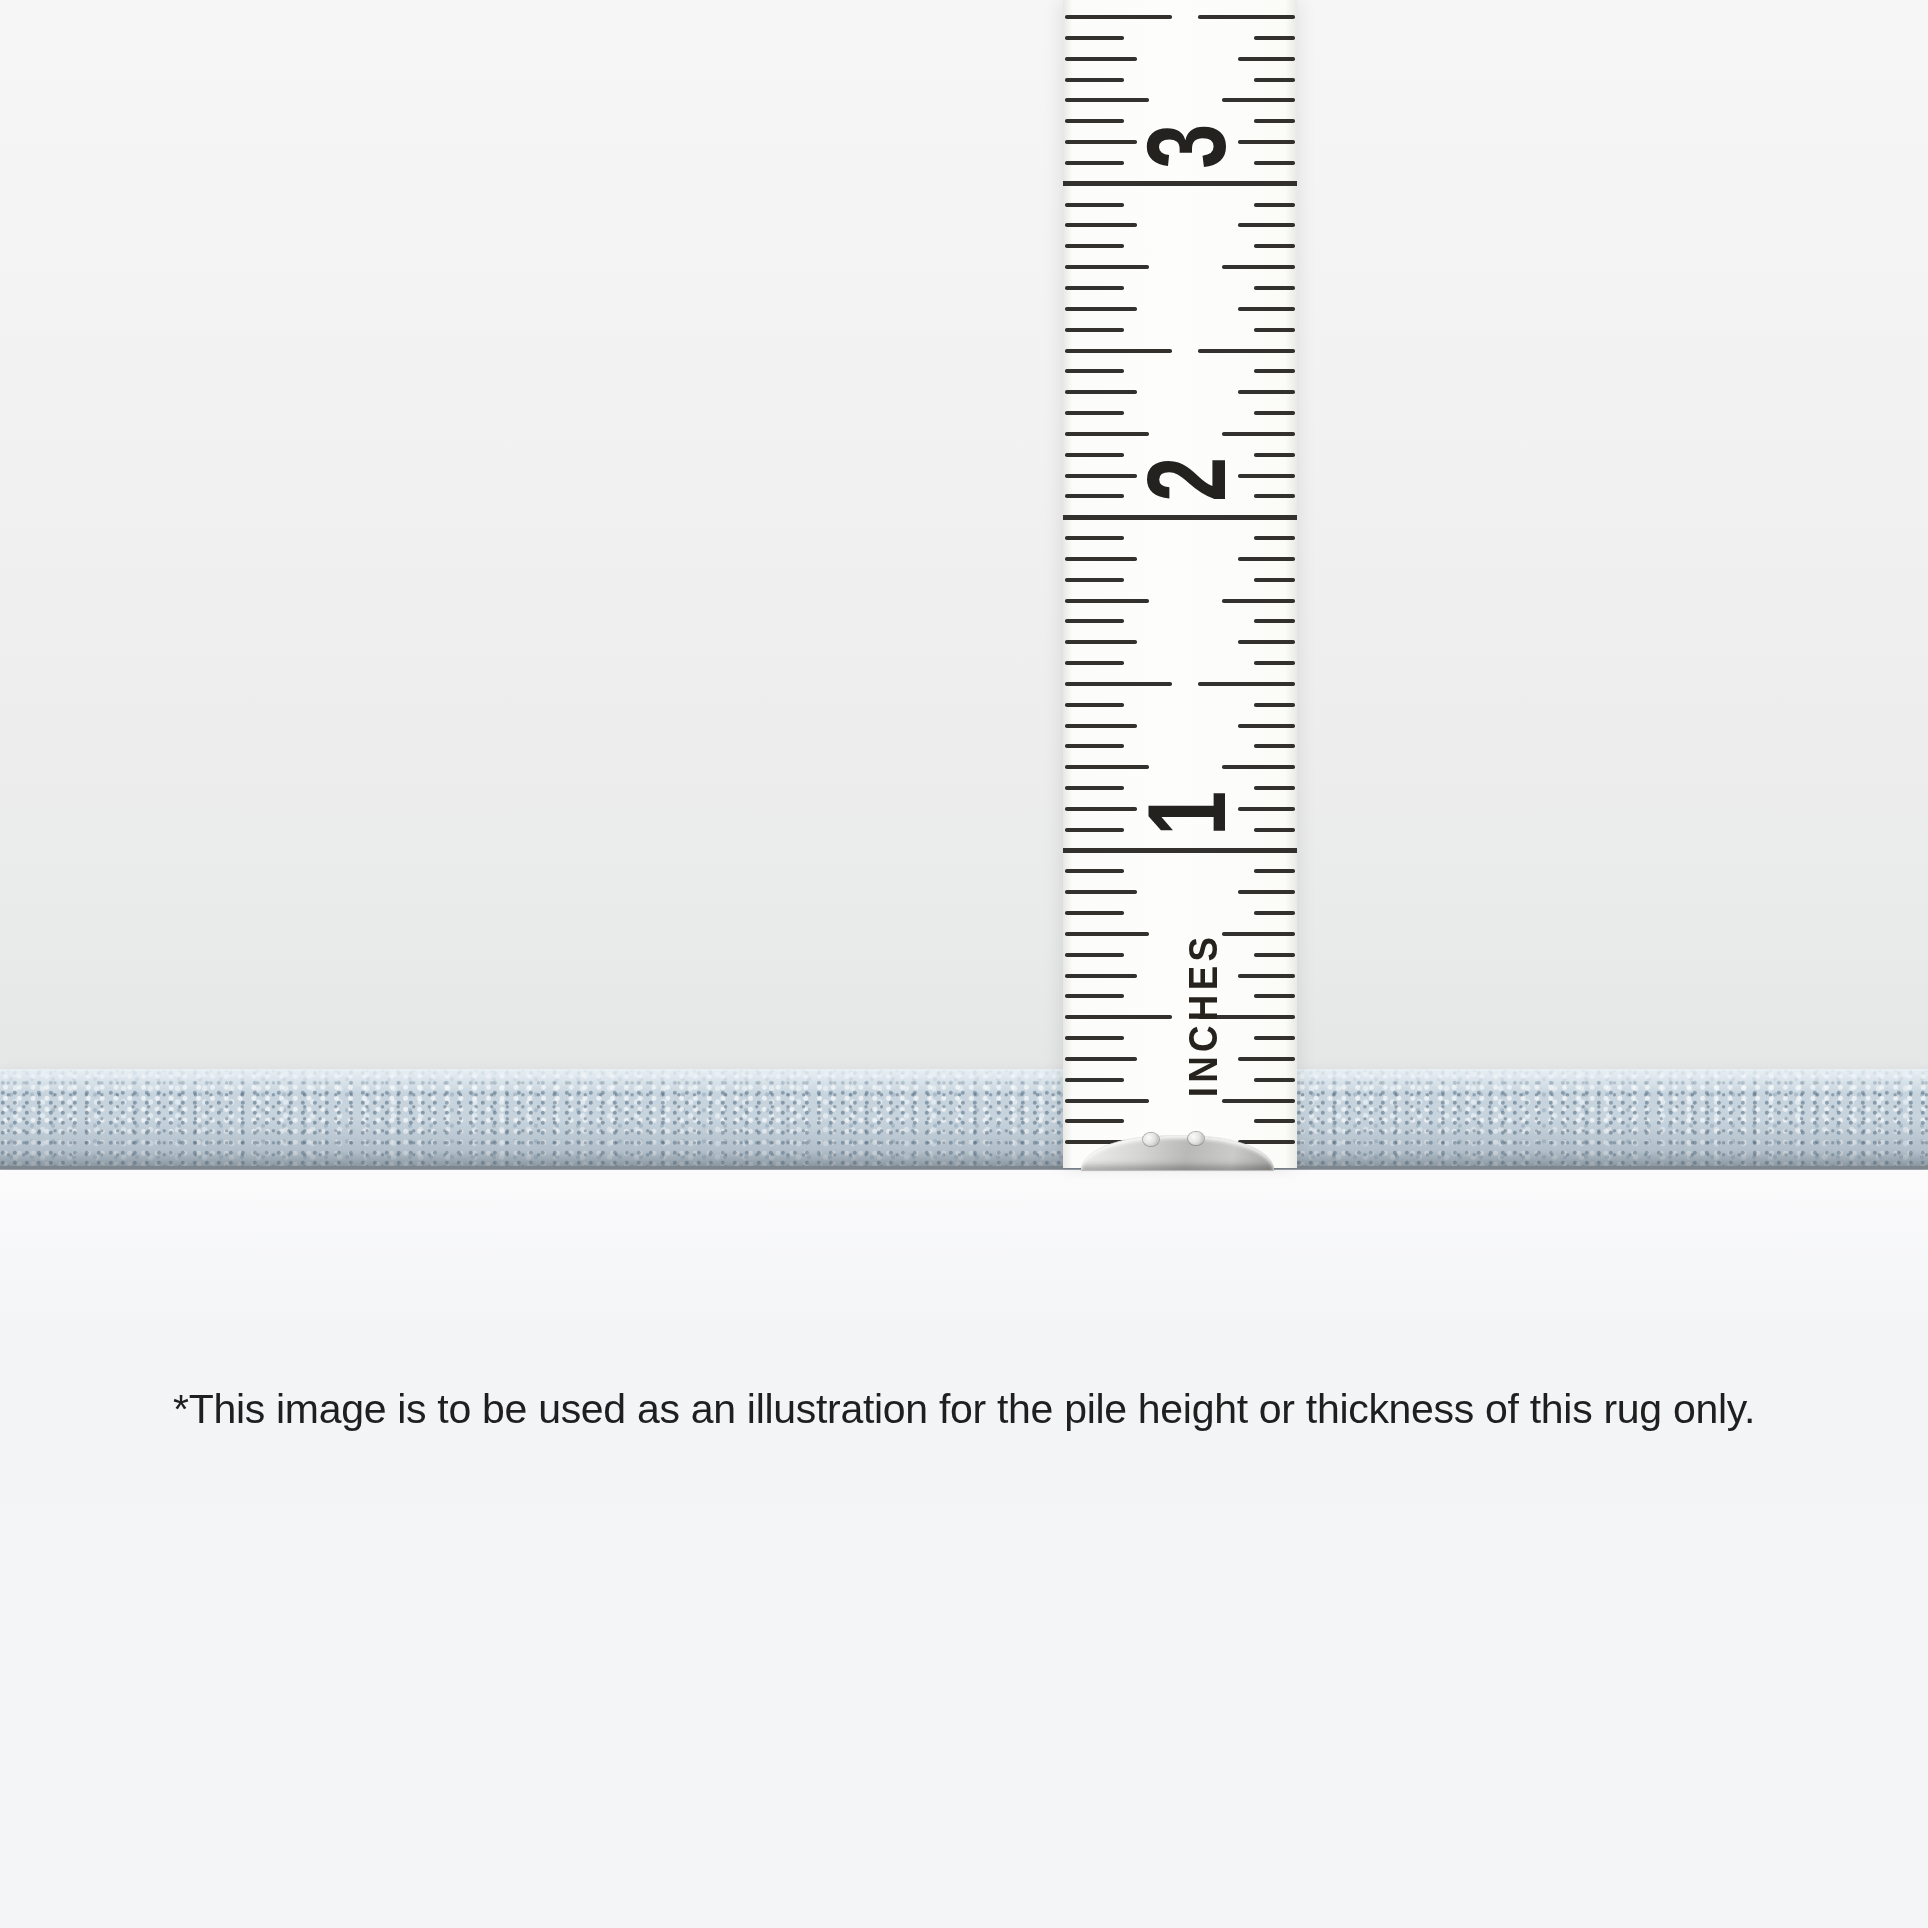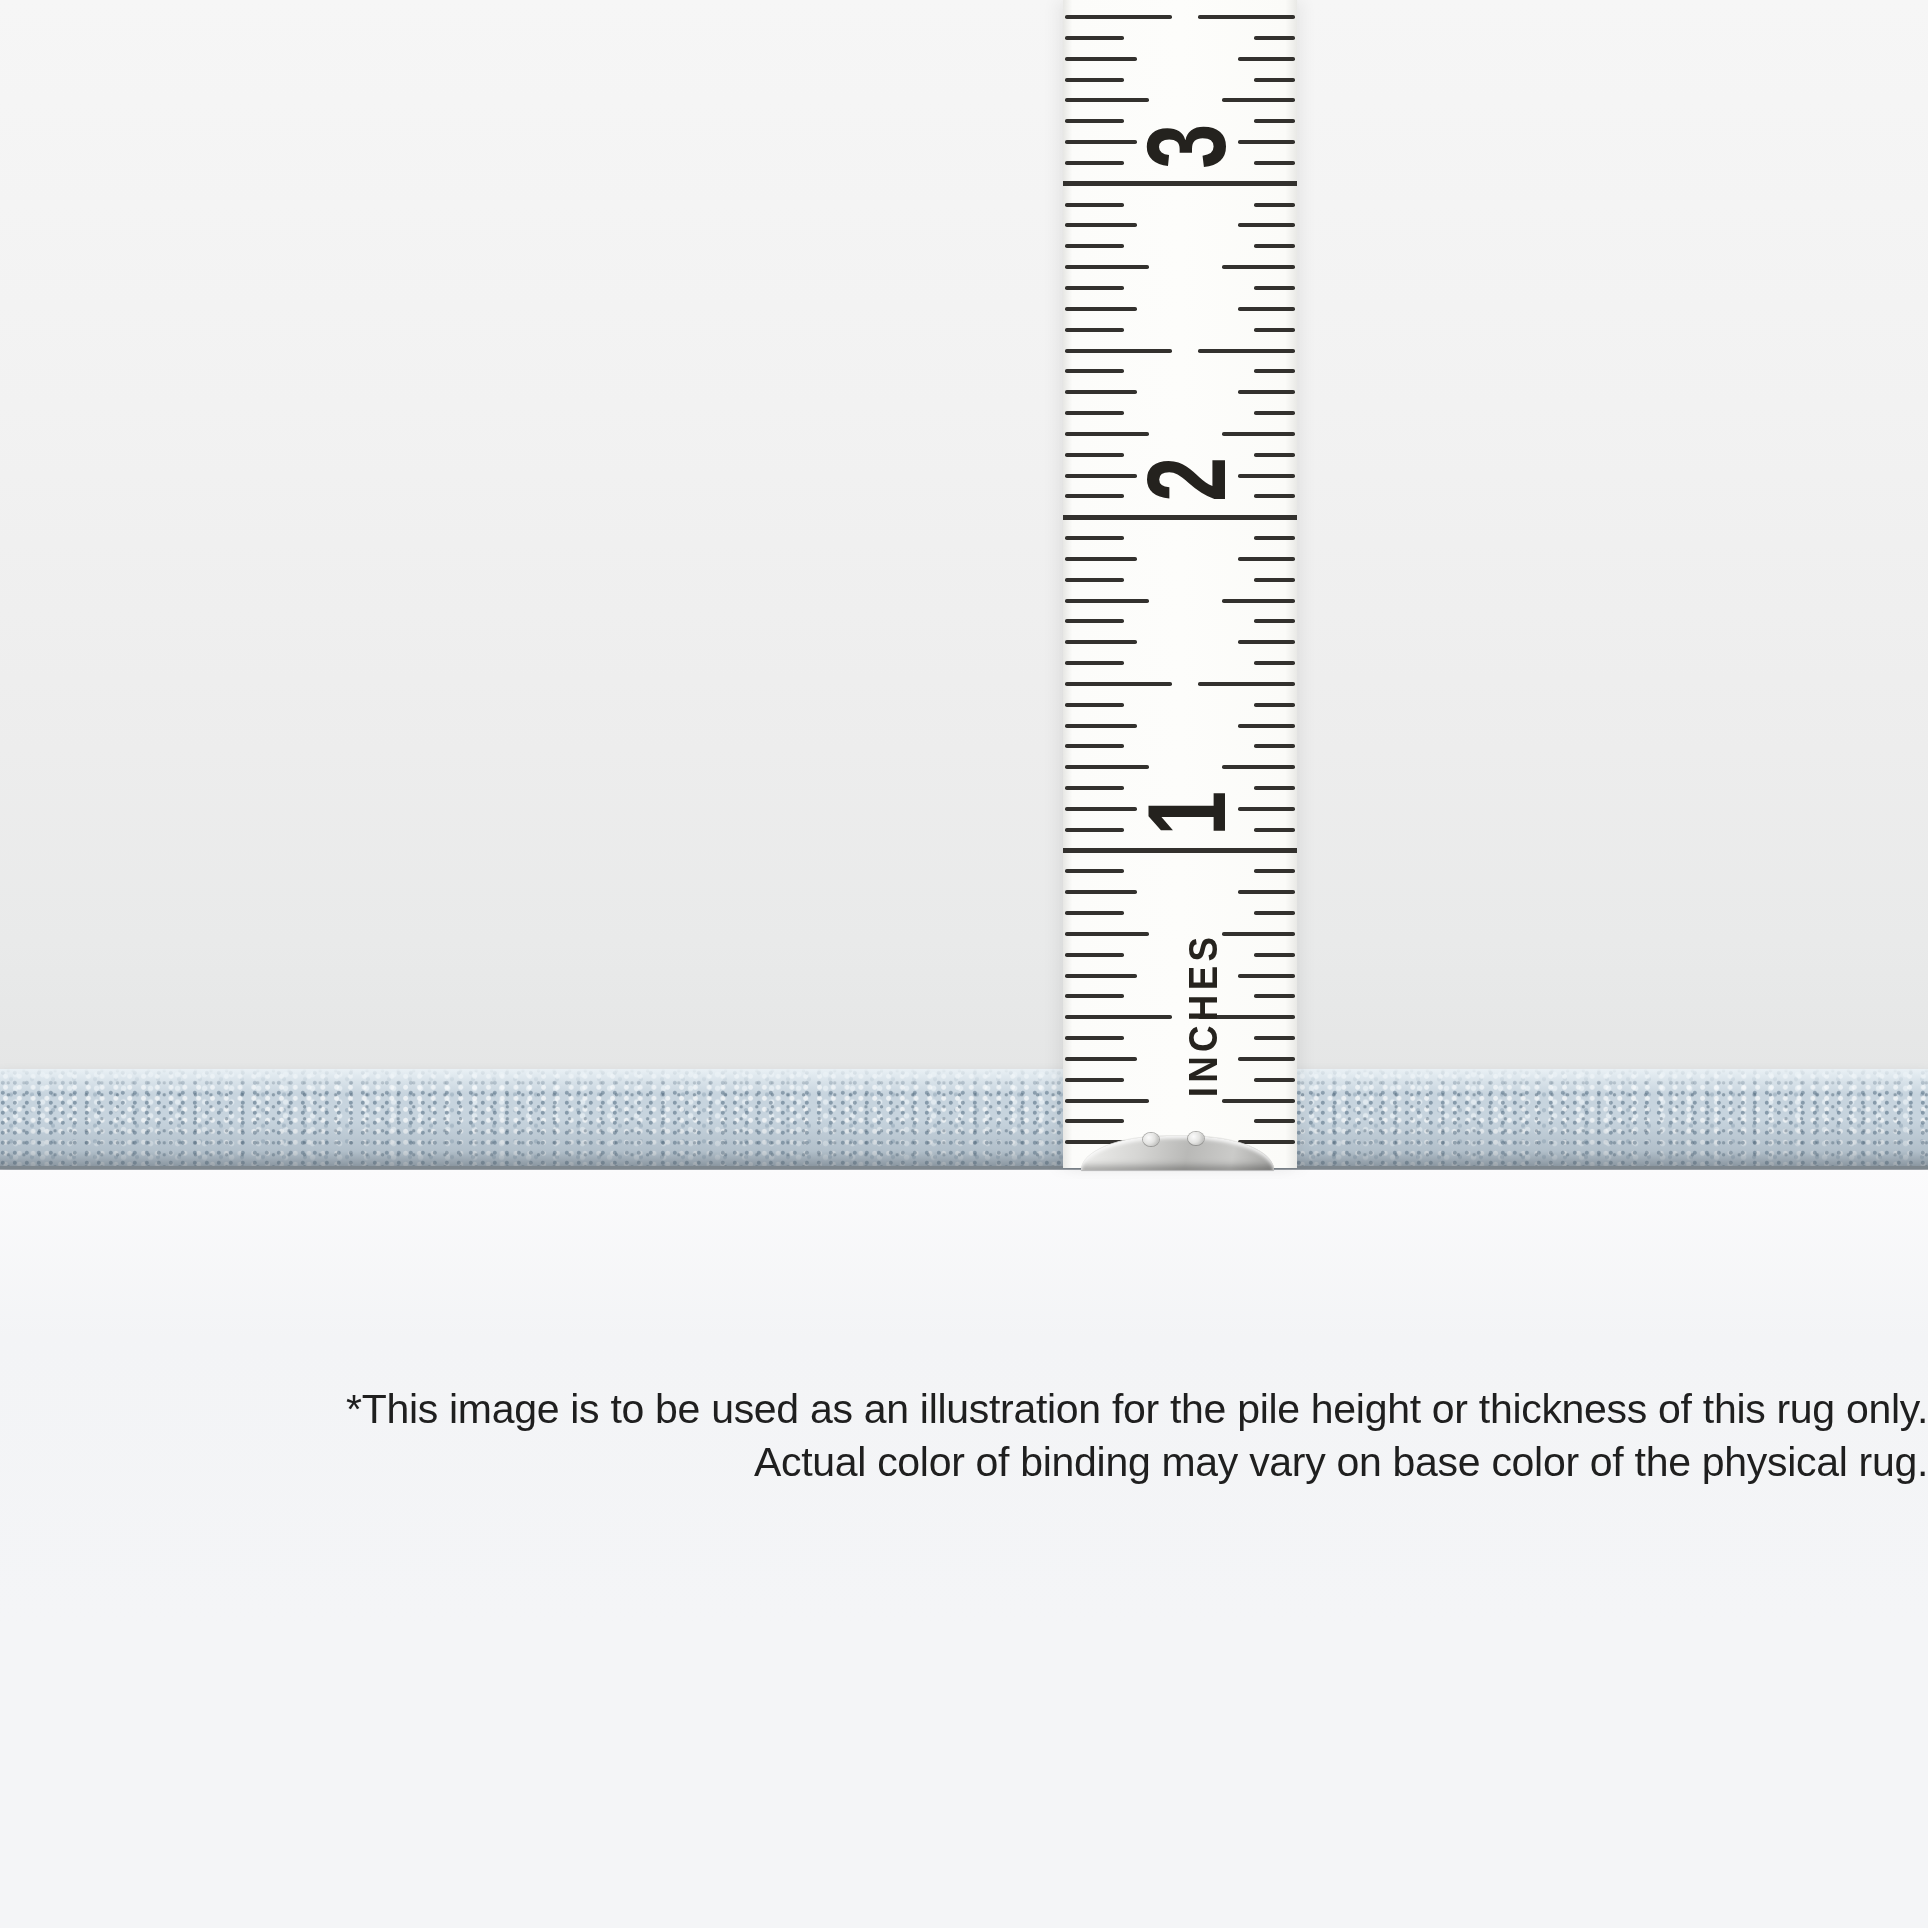--- a/index.html
+++ b/index.html
@@ -72,21 +72,21 @@
   }
   .rivet{
     position:absolute;width:15.6px;height:13px;border-radius:50%;
     background:radial-gradient(circle at 35% 35%, #fbfbfb 0%, #e4e4e2 45%, #a9a9a7 100%);
     box-shadow:0 0 0 0.9px rgba(120,120,118,.6);
   }
   .rivet.r1{left:62px;top:-2.8px;}
   .rivet.r2{left:107px;top:-3.7px;}
   
   .disclaimer{
-    position:absolute;left:0;top:1383px;width:100%;text-align:right;
+    position:absolute;left:0;top:1383px;width:100%;text-align:center;
     color:var(--text-color);font-size:41px;line-height:53px;letter-spacing:-0.3px;
   }
 </style>
 </head>
 <body>
 
 <div class="scene">
 
   <div class="wall"></div>
 
@@ -211,17 +211,16 @@
       </div>
     <div class="unit-label">INCHES</div>
     <div class="metal-tip">
       <div class="rivet r1"></div>
       <div class="rivet r2"></div>
     </div>
   </div>
 
   <div class="disclaimer">
     <div>*This image is to be used as an illustration for the pile height or thickness of this rug only.</div>
-    <div>Actual color of binding may vary on base color of the physical rug.</div>
   </div>
 
 </div>
 
 
 </body></html>

